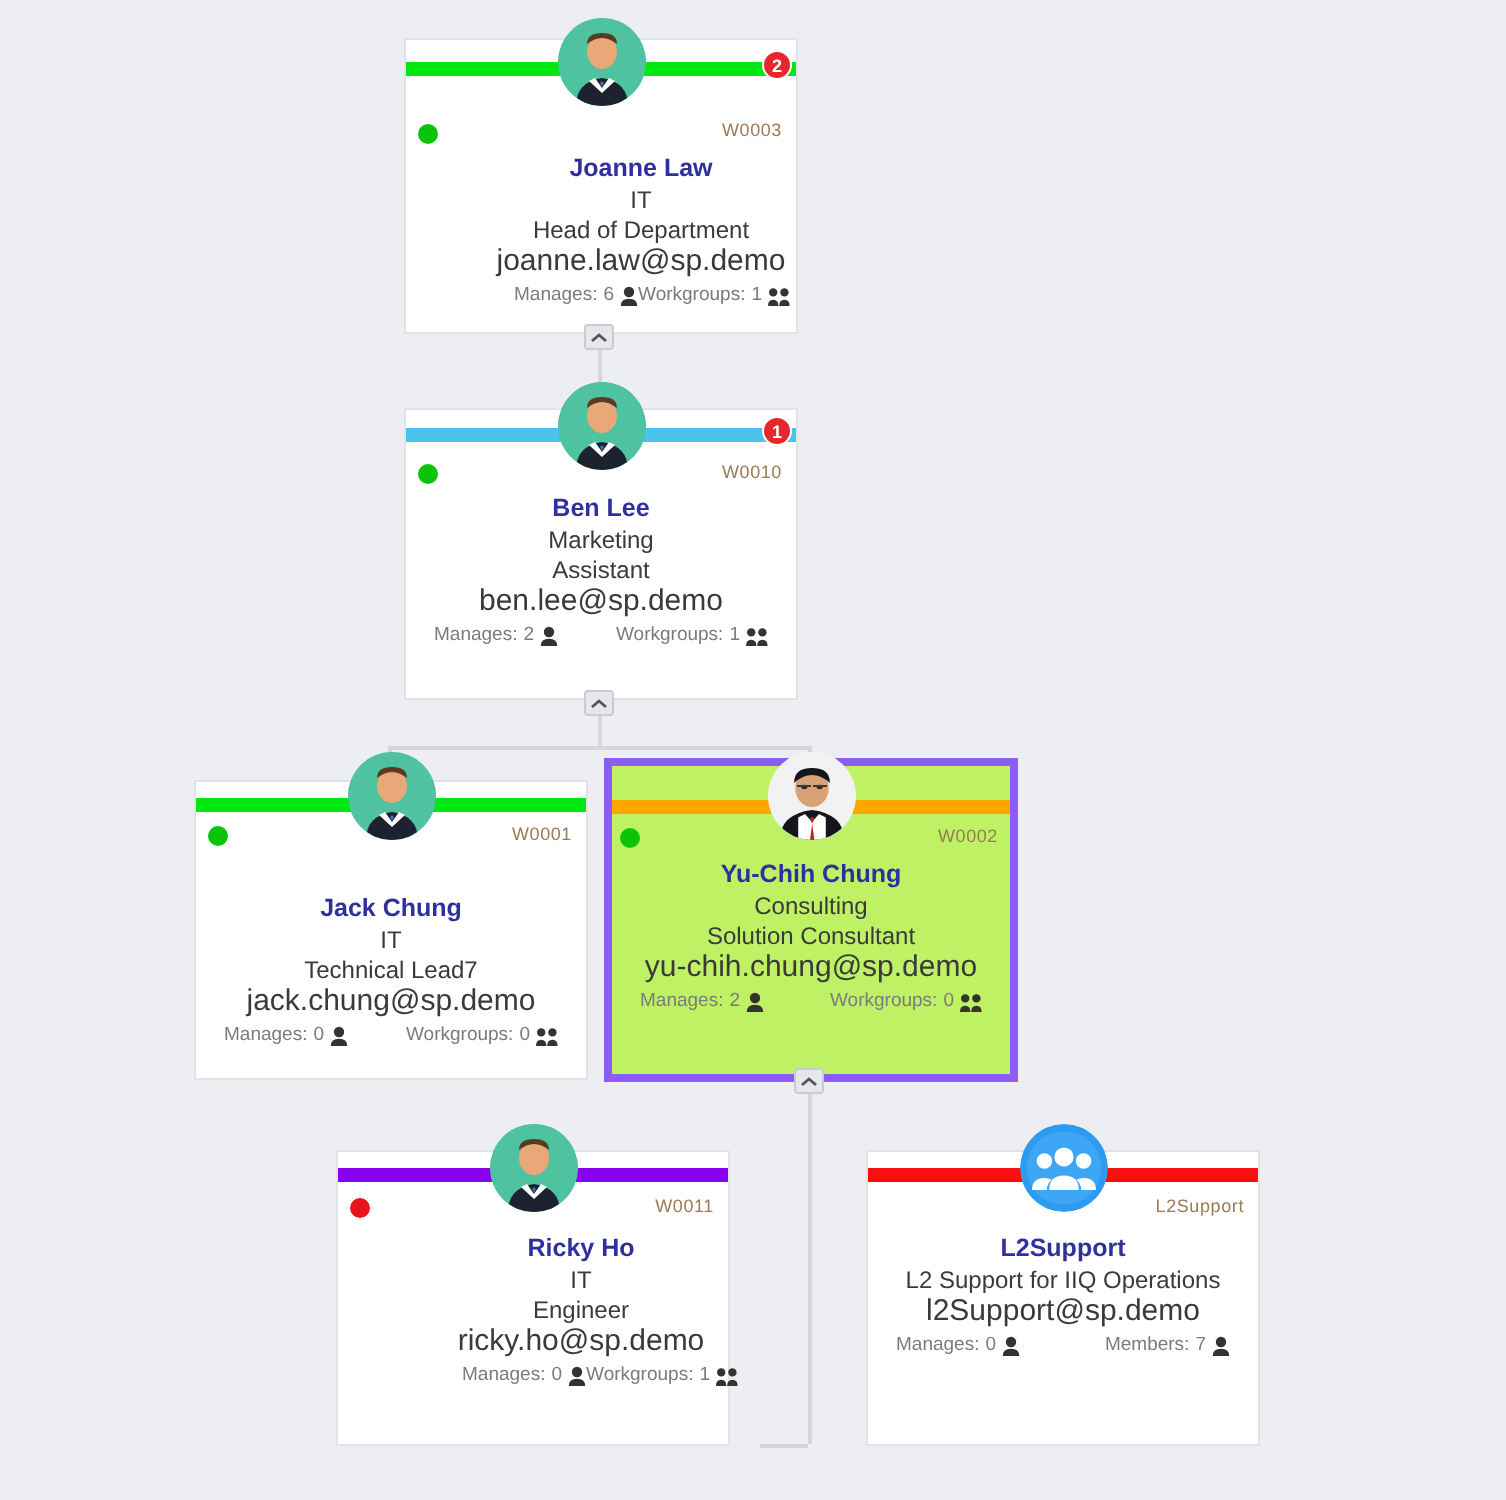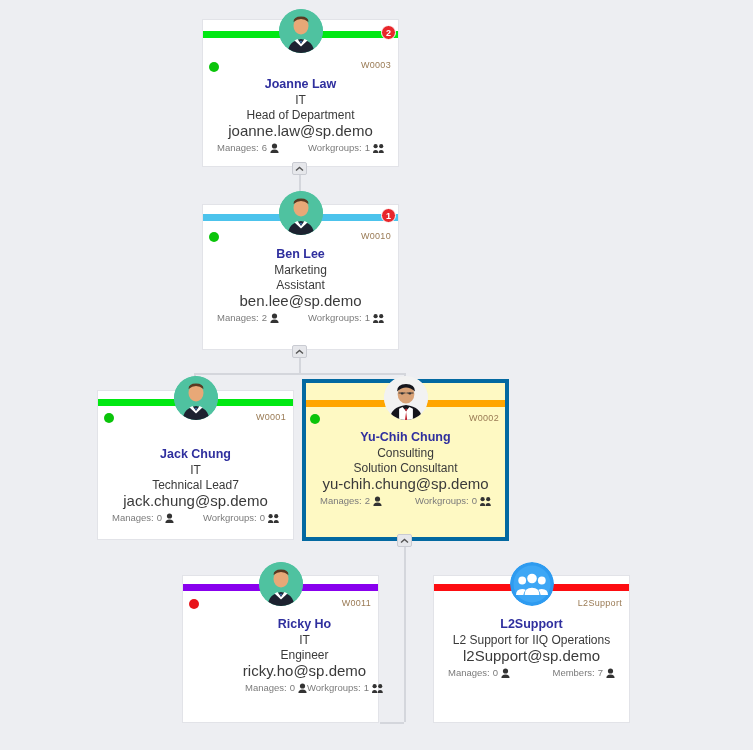--- a/index.html
+++ b/index.html
@@ -22,22 +22,22 @@
   .toggle-btn svg { display: block; }
 
   
   .card {
     position: absolute;
     background: #ffffff;
     border: 1px solid #e2e3e8;
     z-index: 10;
   }
   .card.selected {
-    border: 4px solid #0369a1;
-    background: #fef9c3;
+    border: 4px solid #8b5cf6;
+    background: #bef264;
   }
   .bar {
     position: absolute; left: 0; right: 0; height: 7px;
   }
   .card.selected .bar { left: 0; right: 0; }
 
   .wid {
     position: absolute; right: 7px;
     font-size: 9px; color: #9a7b55; letter-spacing: .3px;
     white-space: nowrap;
@@ -122,21 +122,21 @@
     <div class="avatar" style="top:-11px;">
       <svg viewBox="0 0 44 44">
         <circle cx="22" cy="22" r="22" fill="#4fc2a0"></circle>
         <ellipse cx="22" cy="17" rx="7.5" ry="8.5" fill="#e8a877"></ellipse>
         <path d="M14.5 13 q7.5 -6 15 0 q0 -5.5 -7.5 -5.5 q-7.5 0 -7.5 5.5z" fill="#5a3a22"></path>
         <path d="M9 44 q0 -12 13 -14 q13 2 13 14z" fill="#1d2230"></path>
         <path d="M18.5 30 l3.5 5 l3.5 -5 l3 1.5 l-6.5 6 l-6.5 -6z" fill="#ffffff"></path>
         <path d="M21 32.5 l1 2 l1 -2 l-1 -1z" fill="#3b6fb5"></path>
       </svg>
     </div>
-    <div class="body" style="top:56px;">
+    <div class="body" style="top:56px;padding-left:40px;">
       <div class="c-name">Joanne Law</div>
       <div class="c-line">IT</div>
       <div class="c-line">Head of Department</div>
       <div class="c-email">joanne.law@sp.demo</div>
       <div class="metrics">
         <div class="metric">
           <span>Manages:</span>
           <span>6</span>
           <svg width="9" height="10" viewBox="0 0 9 10">
               <circle cx="4.5" cy="3" r="2.6" fill="#333"></circle>
@@ -280,21 +280,21 @@
               <circle cx="2.6" cy="3.2" r="2.1" fill="#333"></circle>
               <circle cx="8.2" cy="3.2" r="2.1" fill="#333"></circle>
               <path d="M0 10 q0 -3.1 2.6 -3.1 q2.6 0 2.6 3.1z" fill="#333"></path>
               <path d="M5.6 10 q0 -3.1 2.6 -3.1 q2.6 0 2.6 3.1z" fill="#333"></path>
             </svg>
         </div>
       </div>
     </div>
   </div>
 
-  <div class="card" style="left:182px; top:575px; width:197px; height:148px;">
+  <div class="card" style="left:168px; top:575px; width:197px; height:148px;">
     <div class="bar" style="top: 8px; background: rgb(136, 0, 238);"></div>
     <div class="status-dot" style="top: 23px; background: rgb(232, 19, 26);"></div>
     <div class="wid" style="top:22px;">W0011</div>
     <div class="avatar" style="top:-14px;">
       <svg viewBox="0 0 44 44">
         <circle cx="22" cy="22" r="22" fill="#4fc2a0"></circle>
         <ellipse cx="22" cy="17" rx="7.5" ry="8.5" fill="#e8a877"></ellipse>
         <path d="M14.5 13 q7.5 -6 15 0 q0 -5.5 -7.5 -5.5 q-7.5 0 -7.5 5.5z" fill="#5a3a22"></path>
         <path d="M9 44 q0 -12 13 -14 q13 2 13 14z" fill="#1d2230"></path>
         <path d="M18.5 30 l3.5 5 l3.5 -5 l3 1.5 l-6.5 6 l-6.5 -6z" fill="#ffffff"></path>

